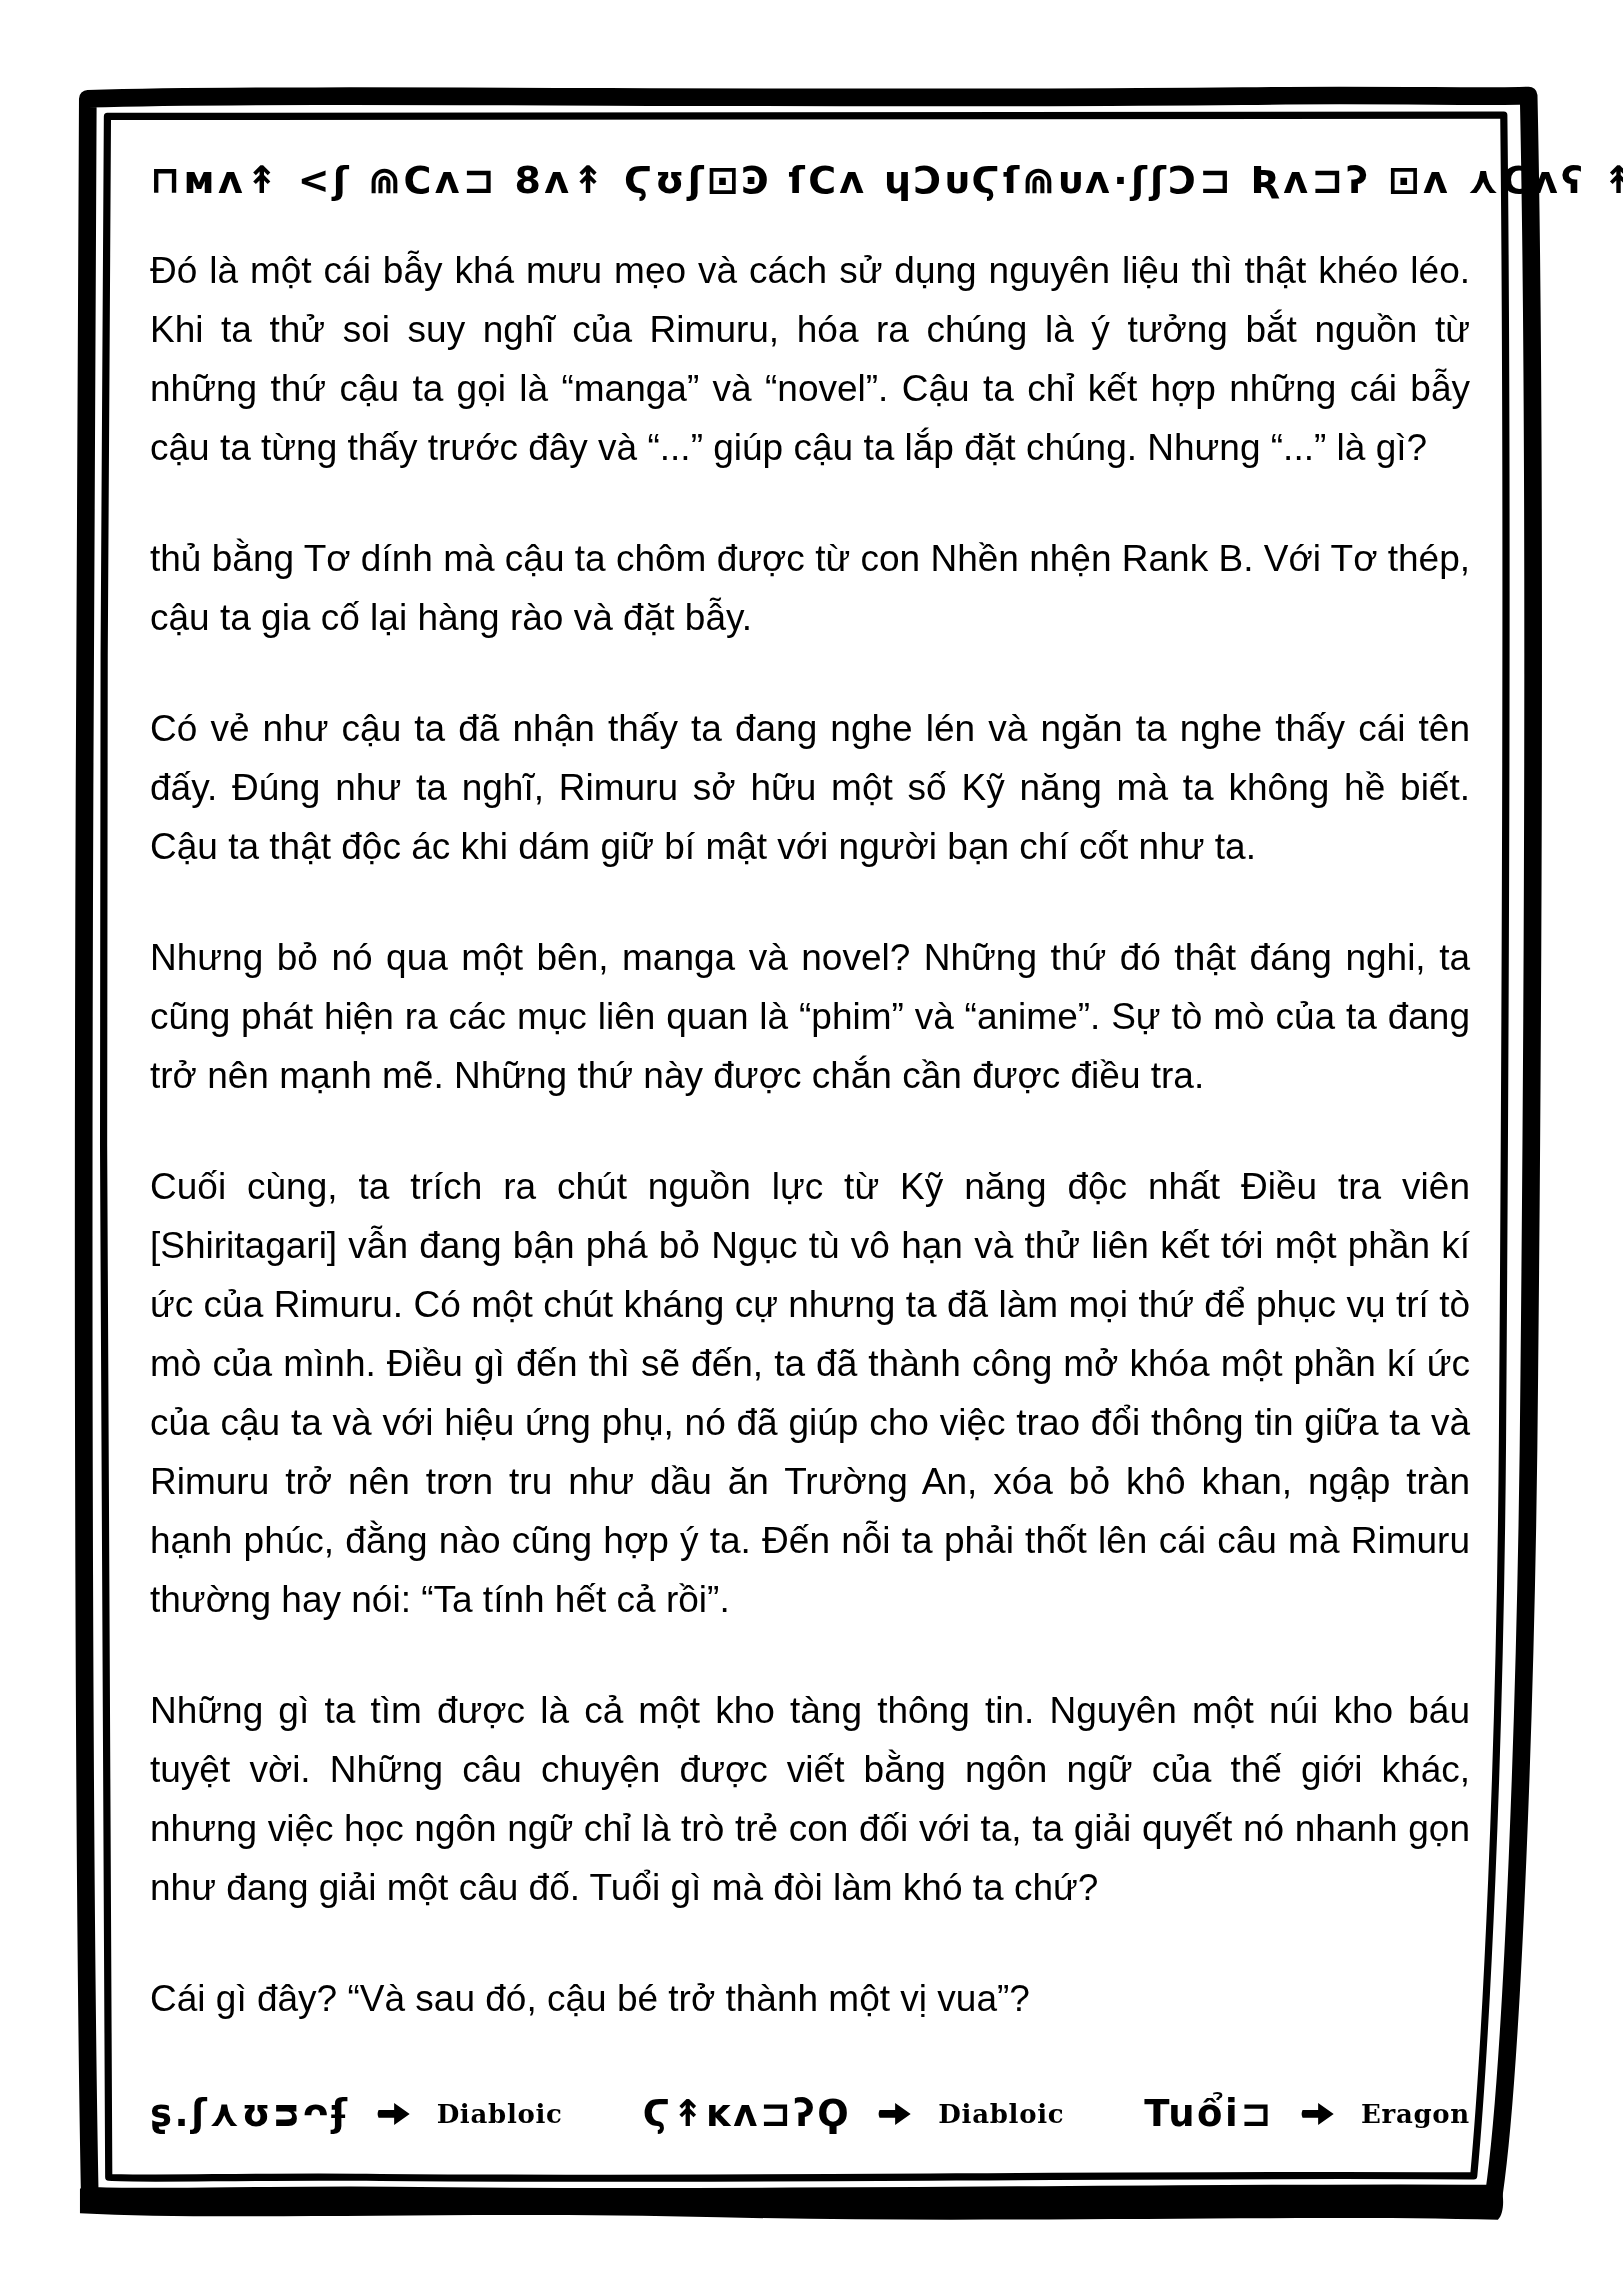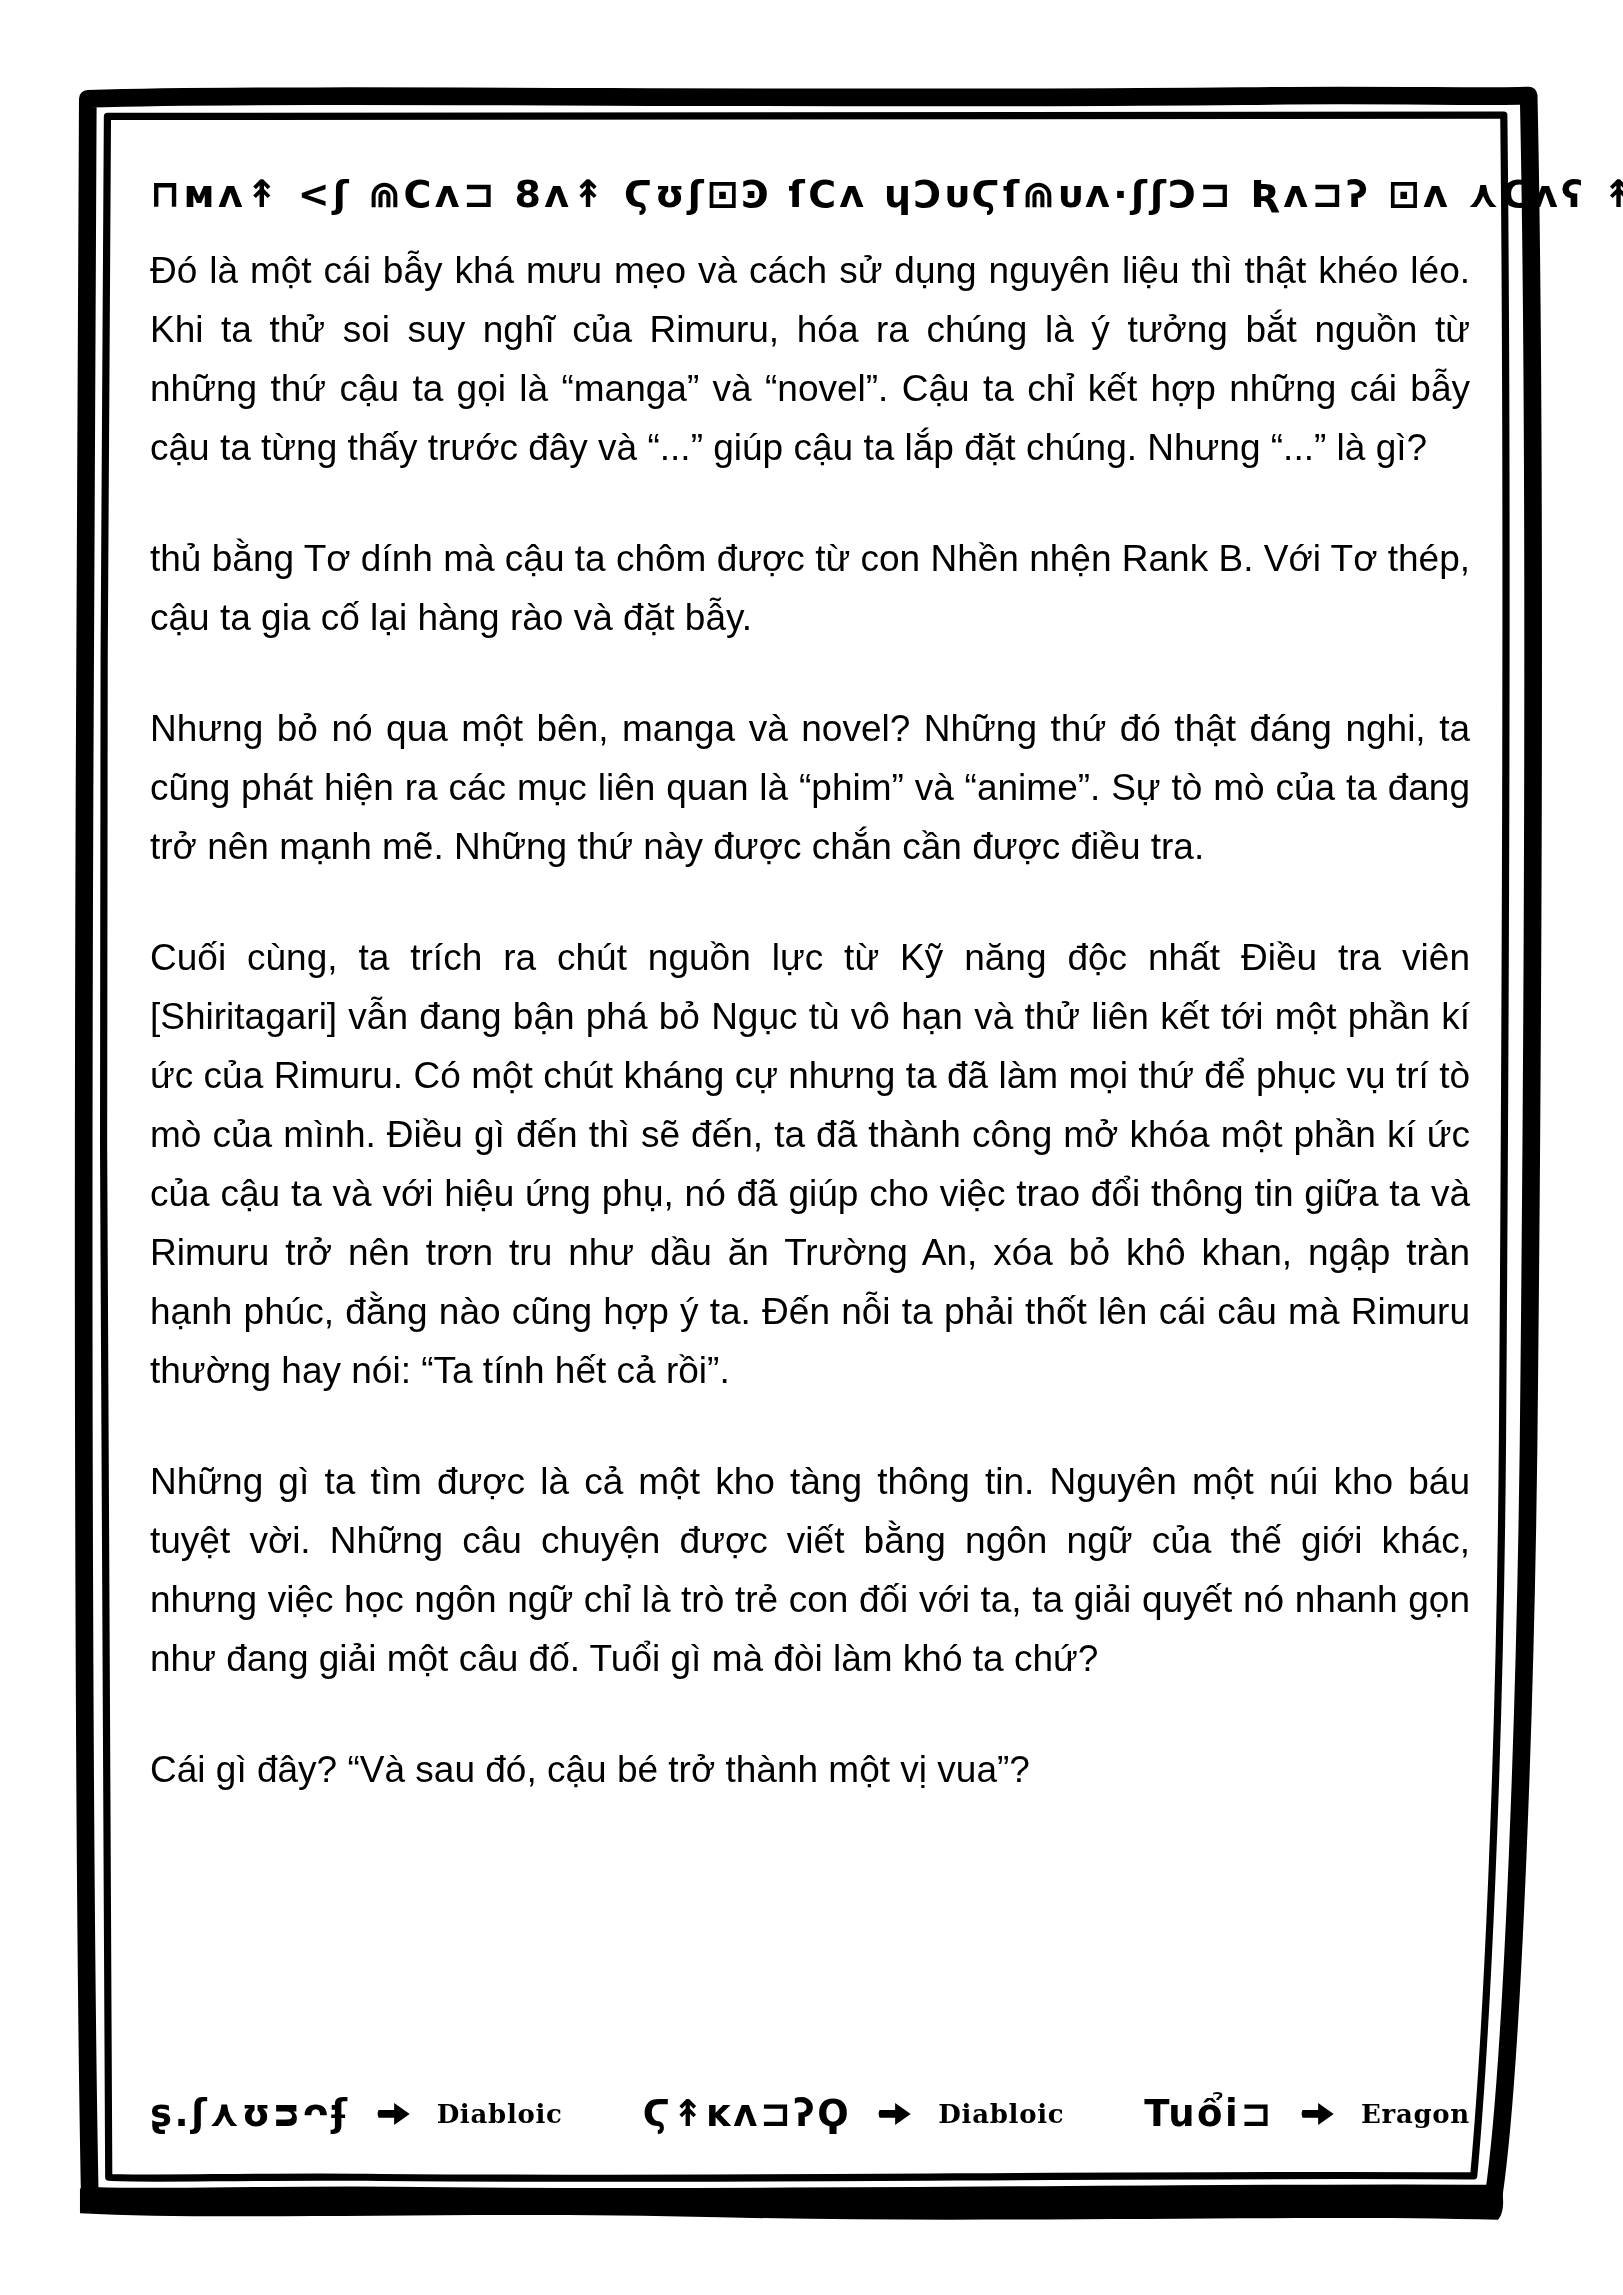--- a/index.html
+++ b/index.html
@@ -13,21 +13,21 @@
     overflow: hidden;
   }
   .frame-svg {
     position: absolute;
     left: 0; top: 0;
     width: 1623px; height: 2295px;
     pointer-events: none;
   }
   .header-row {
     position: absolute;
-    left: 150px; top: 172px;
+    left: 150px; top: 158px;
     width: 1320px;
     display: flex;
     justify-content: space-between;
     align-items: center;
     font-family: "DejaVu Sans", sans-serif;
     font-weight: bold;
     font-size: 38px;
     letter-spacing: 3.3px;
     white-space: nowrap;
   }
@@ -104,20 +104,21 @@
   </svg>
 
   <div class="header-row">
     <span>⊓ᴍᴧ↟ &lt;ʃ ⋒Ϲᴧ⊐ 8ᴧ↟ Ϛʊʃ⊡Ͽ ſϹᴧ ɥϽᴜϚſ⋒ᴜᴧ</span>
     <span>·ʃʃϽ⊐ Ʀᴧ⊐ʔ ⊡ᴧ ⋏Ϲᴧʕ ↟Ͽ⊡ʒϽ8↟</span>
   </div>
 
   <div class="body-text">
     <p>Đó là một cái bẫy khá mưu mẹo và cách sử dụng nguyên liệu thì thật khéo léo. Khi ta thử soi suy nghĩ của Rimuru, hóa ra chúng là ý tưởng bắt nguồn từ những thứ cậu ta gọi là “manga” và “novel”. Cậu ta chỉ kết hợp những cái bẫy cậu ta từng thấy trước đây và “...” giúp cậu ta lắp đặt chúng. Nhưng “...” là gì?</p>
     <p>thủ bằng Tơ dính mà cậu ta chôm được từ con Nhền nhện Rank B. Với Tơ thép, cậu ta gia cố lại hàng rào và đặt bẫy.</p>
+    <p>Có vẻ như cậu ta đã nhận thấy ta đang nghe lén và ngăn ta nghe thấy cái tên đấy. Đúng như ta nghĩ, Rimuru sở hữu một số Kỹ năng mà ta không hề biết. Cậu ta thật độc ác khi dám giữ bí mật với người bạn chí cốt như ta.</p>
     <p>Nhưng bỏ nó qua một bên, manga và novel? Những thứ đó thật đáng nghi, ta cũng phát hiện ra các mục liên quan là “phim” và “anime”. Sự tò mò của ta đang trở nên mạnh mẽ. Những thứ này được chắn cần được điều tra.</p>
     <p>Cuối cùng, ta trích ra chút nguồn lực từ Kỹ năng độc nhất Điều tra viên [Shiritagari] vẫn đang bận phá bỏ Ngục tù vô hạn và thử liên kết tới một phần kí ức của Rimuru. Có một chút kháng cự nhưng ta đã làm mọi thứ để phục vụ trí tò mò của mình. Điều gì đến thì sẽ đến, ta đã thành công mở khóa một phần kí ức của cậu ta và với hiệu ứng phụ, nó đã giúp cho việc trao đổi thông tin giữa ta và Rimuru trở nên trơn tru như dầu ăn Trường An, xóa bỏ khô khan, ngập tràn hạnh phúc, đằng nào cũng hợp ý ta. Đến nỗi ta phải thốt lên cái câu mà Rimuru thường hay nói: “Ta tính hết cả rồi”.</p>
     <p>Những gì ta tìm được là cả một kho tàng thông tin. Nguyên một núi kho báu tuyệt vời. Những câu chuyện được viết bằng ngôn ngữ của thế giới khác, nhưng việc học ngôn ngữ chỉ là trò trẻ con đối với ta, ta giải quyết nó nhanh gọn như đang giải một câu đố. Tuổi gì mà đòi làm khó ta chứ?</p>
     <p>Cái gì đây? “Và sau đó, cậu bé trở thành một vị vua”?</p>
   </div>
 
   <div class="footer-row">
 
     <div class="footer-item">
       <span class="f-glyphs">ʂ.ʃ⋏ʊᴝᴖʄ</span>

